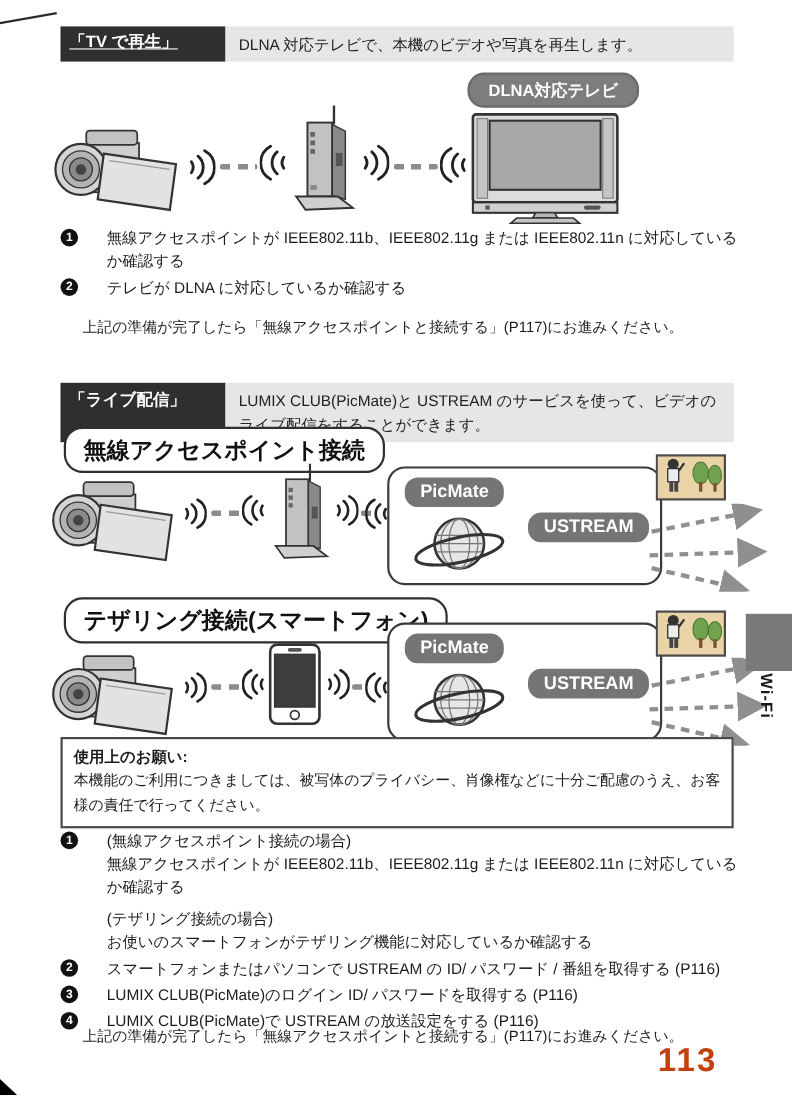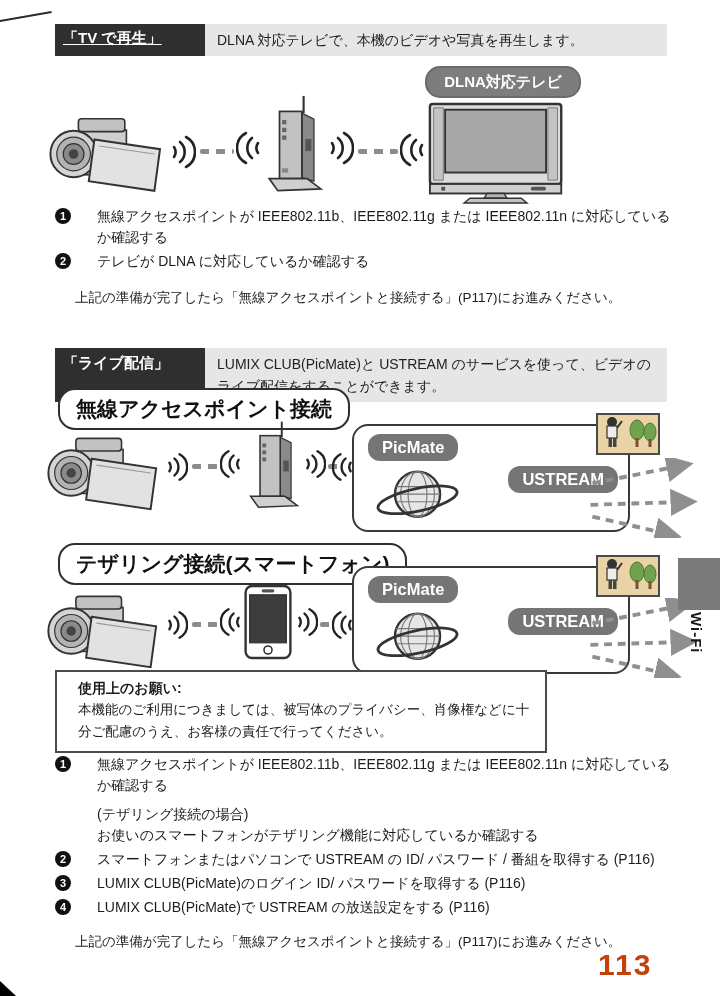--- a/index.html
+++ b/index.html
@@ -14,31 +14,31 @@
   
   .gray-badge{position:absolute;background:#7d7d7d;border:2px solid #6a6a6a;color:#fff;font-weight:bold;font-size:15px;border-radius:15px;display:flex;align-items:center;justify-content:center;text-align:right;}
   .pill{position:absolute;background:#fff;border:2.5px solid #2f2f2f;border-radius:17px;font-weight:bold;font-size:21px;color:#111;padding:5px 16px;white-space:nowrap;}
 
   
   .dash{position:absolute;height:5px;background:repeating-linear-gradient(90deg,#8c8c8c 0 9px,transparent 9px 16px);border-radius:2px;}
   .waves{position:absolute;}
   .waves.flip{transform:scaleX(-1);}
   .abs{position:absolute;}
 
-  .service-box{position:absolute;width:278px;height:108px;background:#fff;border:2.5px solid #3a3a3a;border-radius:16px;box-sizing:border-box;}
+  .service-box{position:absolute;width:250px;height:108px;background:#fff;border:2.5px solid #3a3a3a;border-radius:16px;box-sizing:border-box;}
   .svc-badge{position:absolute;background:#757575;color:#fff;font-weight:bold;font-size:16.5px;border-radius:12px;padding:4px 14px;white-space:nowrap;}
 
   
   .steps{position:absolute;left:55px;width:620px;}
   .step{display:flex;align-items:flex-start;margin-bottom:3px;}
   .bullet{flex:0 0 16px;width:16px;height:16px;border-radius:50%;background:#111;color:#fff;font-size:11px;font-weight:bold;line-height:16px;text-align:center;margin:2px 6px 0 0;}
   .step-text{font-size:14px;line-height:21px;color:#1c1c1c;max-width:592px;margin-left:20px;}
   .proceed{position:absolute;left:75px;width:600px;font-size:13.5px;line-height:20px;color:#1c1c1c;}
 
-  .notice{position:absolute;left:55px;top:670px;width:492px;box-sizing:border-box;border:2.5px solid #4a4a4a;padding:6px 10px 8px 21px;background:#fff;}
+  .notice{position:absolute;left:55px;top:670px;width:612px;box-sizing:border-box;border:2.5px solid #4a4a4a;padding:6px 10px 8px 10px;background:#fff;}
   .notice-title{font-size:14px;font-weight:bold;line-height:21px;}
   .notice-body{font-size:13.5px;line-height:22px;}
 
   .wifi-tab-block{position:absolute;left:678px;top:558px;width:42px;height:52px;background:#7a7a7a;}
   .wifi-tab-label{position:absolute;left:688px;top:612px;writing-mode:vertical-rl;text-orientation:mixed;font-weight:bold;font-size:15px;color:#1a1a1a;letter-spacing:1px;}
 
   .page-number{position:absolute;left:598px;top:948px;font-size:30px;font-weight:bold;letter-spacing:2px;color:#c2410c;}
 
   .scan-corner{position:absolute;left:0;bottom:0;width:16px;height:15px;background:#000;clip-path:polygon(0 0,0 100%,100% 100%);}
   .scan-line{position:absolute;left:-6px;top:16px;width:58px;height:2px;background:#2a2a2a;transform:rotate(-10deg);}
@@ -292,20 +292,21 @@
 
   <div class="notice">
     <div class="notice-title">使用上のお願い:</div>
     <div class="notice-body">本機能のご利用につきましては、被写体のプライバシー、肖像権などに十分ご配慮のうえ、お客様の責任で行ってください。</div>
   </div>
 
   <div class="steps" style="top:754px;">
     <div class="step">
       <span class="bullet">1</span>
       <div class="step-text">
+        <div>(無線アクセスポイント接続の場合)</div>
         <div>無線アクセスポイントが IEEE802.11b、IEEE802.11g または IEEE802.11n に対応しているか確認する</div>
         <div class="mt8">(テザリング接続の場合)</div>
         <div>お使いのスマートフォンがテザリング機能に対応しているか確認する</div>
       </div>
     </div>
     <div class="step">
       <span class="bullet">2</span>
       <span class="step-text">スマートフォンまたはパソコンで USTREAM の ID/ パスワード / 番組を取得する (P116)</span>
     </div>
     <div class="step">

